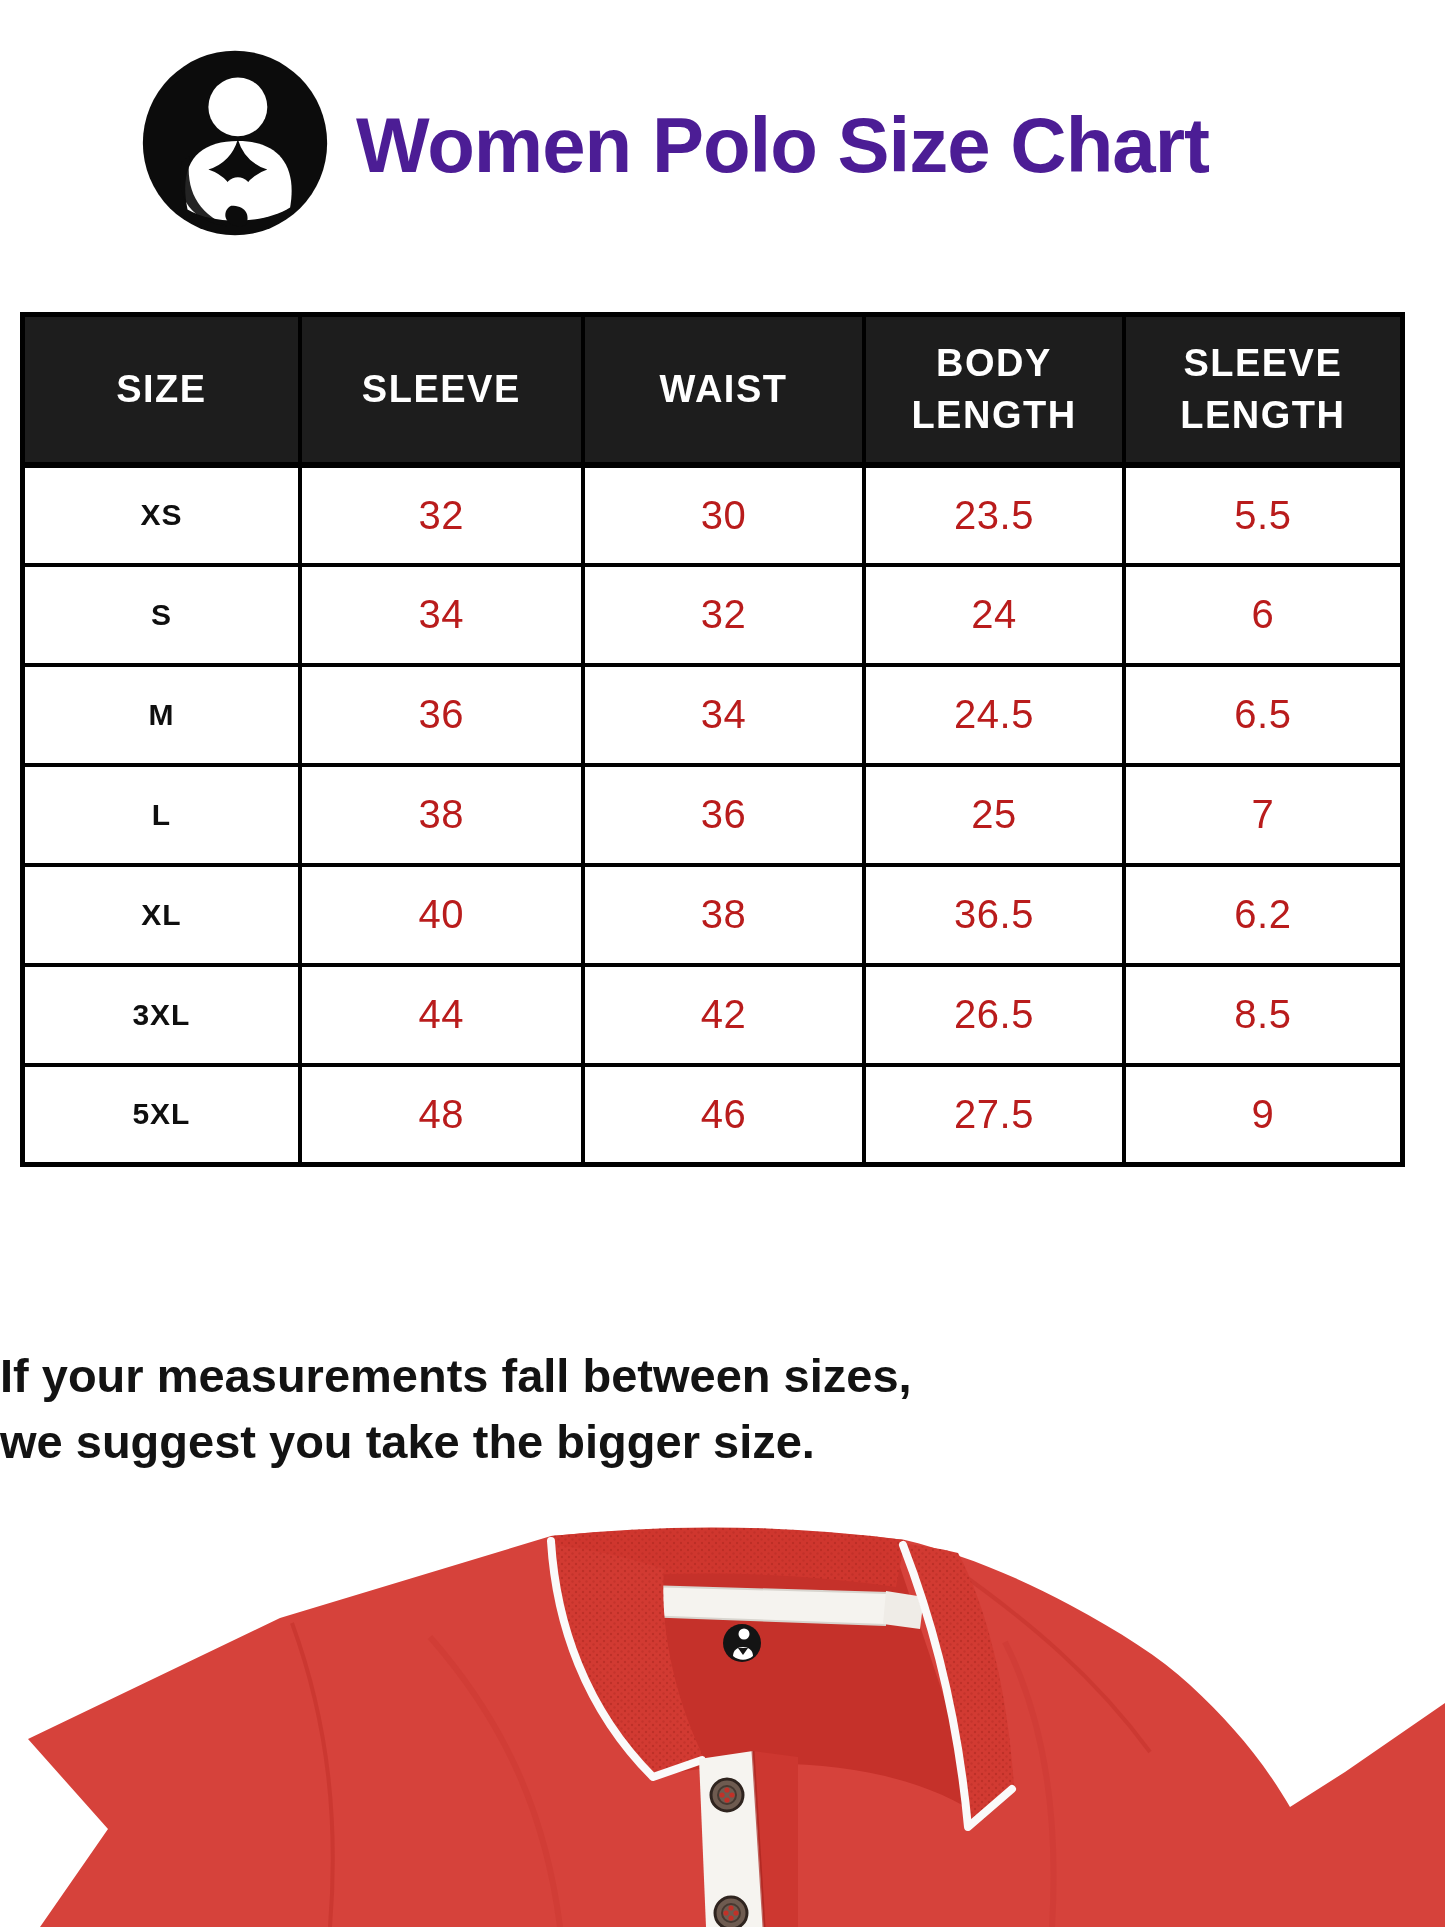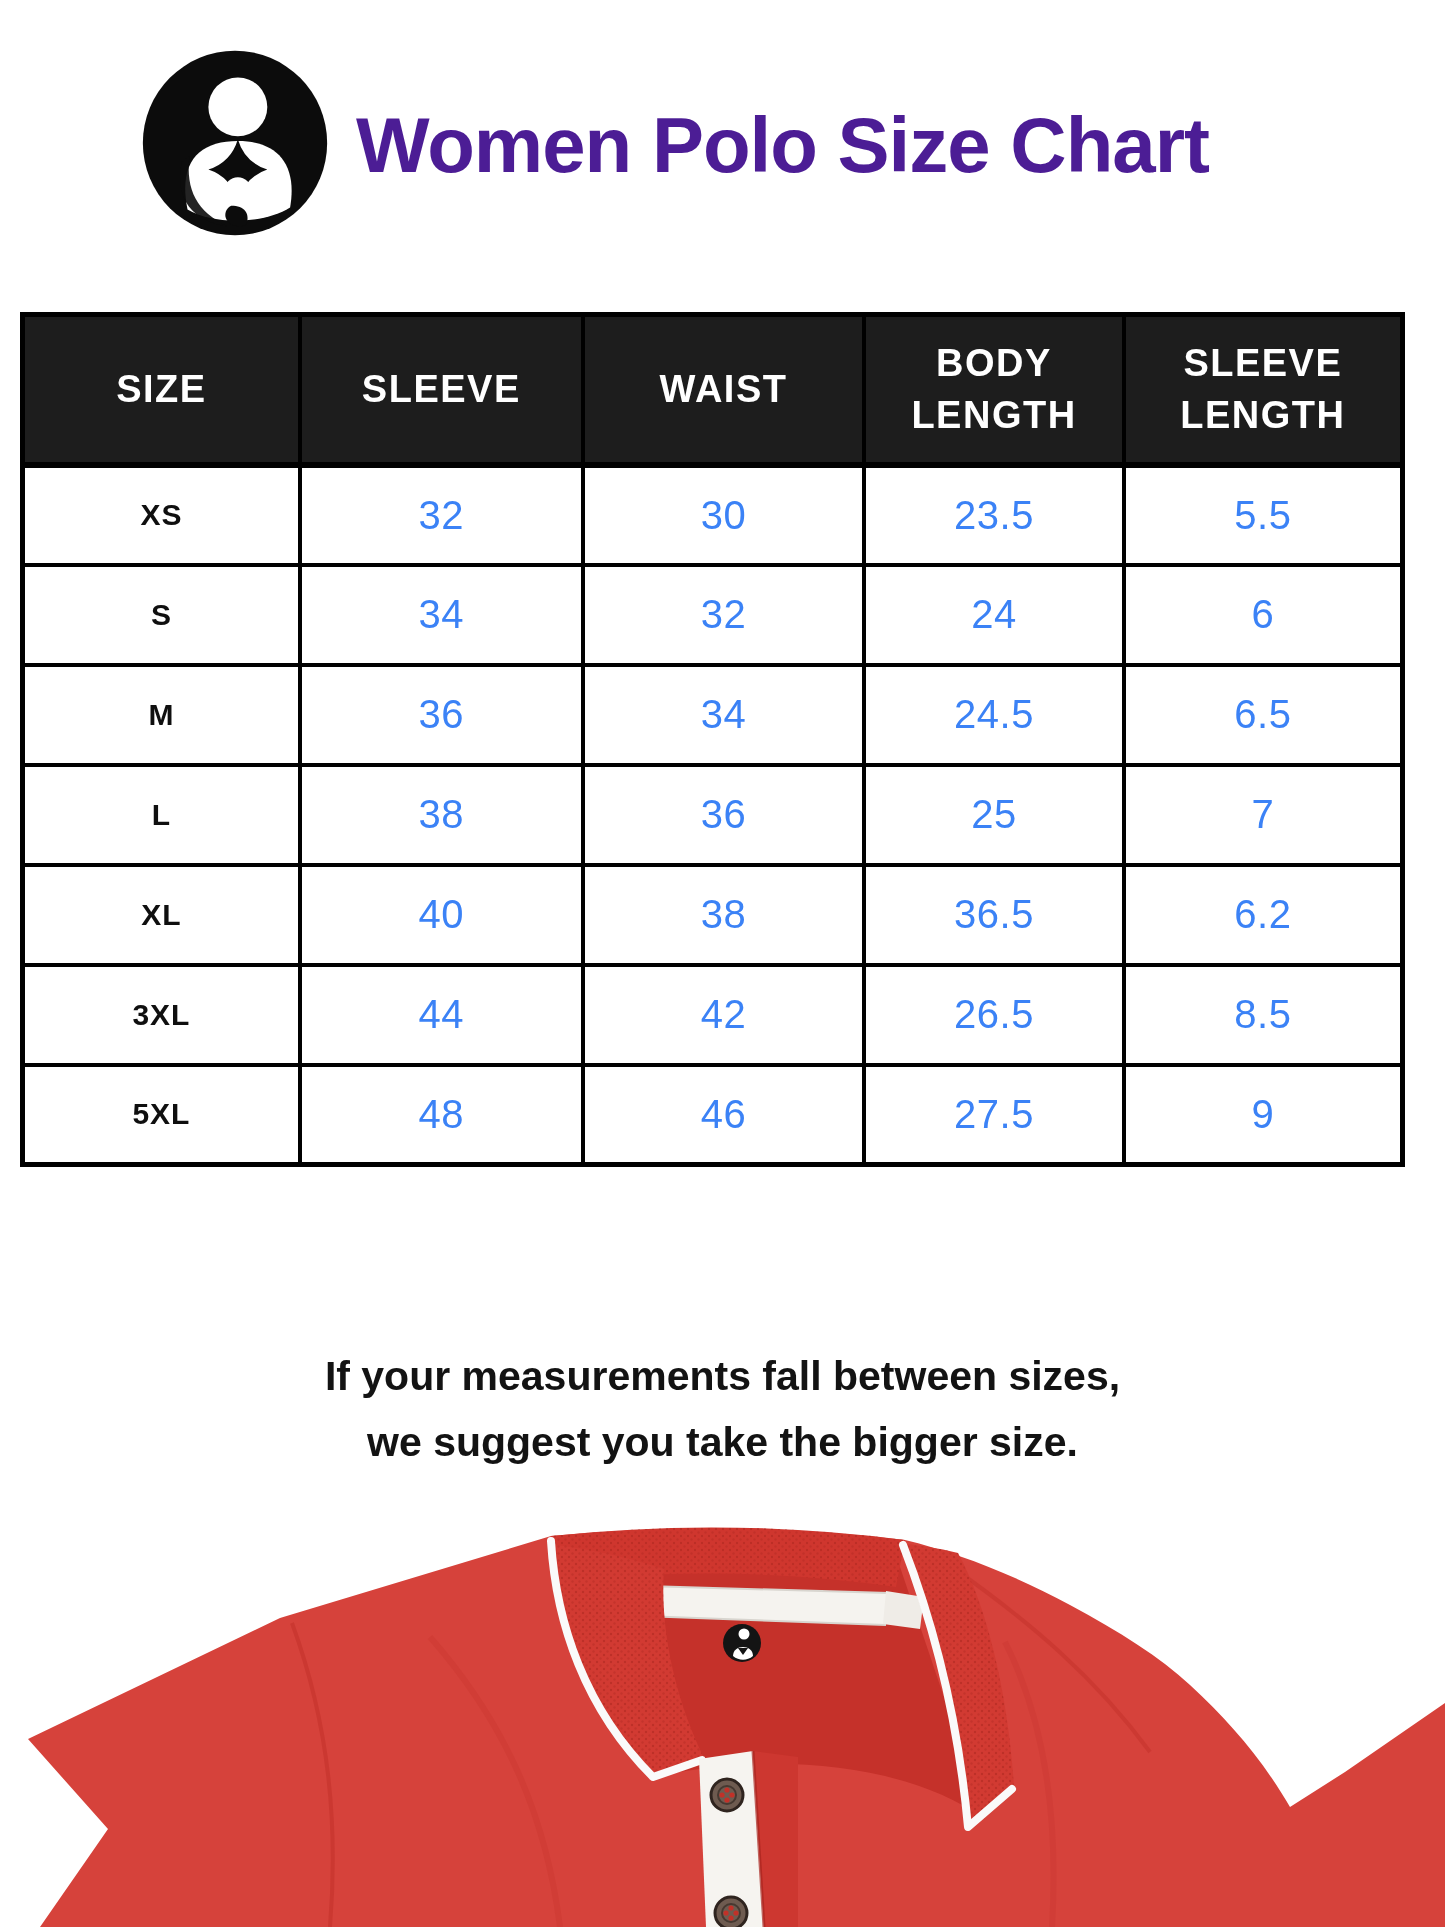--- a/index.html
+++ b/index.html
@@ -43,27 +43,26 @@
   }
   table.size-chart thead th {
     height: 150px;
     background: #1d1d1d; color: #ffffff;
     font-size: 38px; font-weight: bold; letter-spacing: 1.5px;
     line-height: 1.38;
     border-bottom: 6px solid #000;
   }
   table.size-chart tbody td { height: 100px; background: #ffffff; }
   td.size-label { font-size: 30px; font-weight: bold; color: #0f0f0f; letter-spacing: 1px; }
-  td.measure    { font-size: 40px; font-weight: 300; color: #3b82f6; letter-spacing: 0.5px; }
+  td.measure    { font-size: 40px; font-weight: 300; color: #b91c1c; letter-spacing: 0.5px; }
 
   
   .fit-note {
     position: absolute; left: 0; top: 1343px; width: 1445px;
-    text-align: center;
-    font-size: 41px; font-weight: bold; line-height: 66px;
+    font-size: 47px; font-weight: bold; line-height: 66px;
     color: #131313;
   }
 
   
   .polo-photo { position: absolute; left: 0; top: 1527px; width: 1445px; height: 400px; }
   .polo-photo svg { display: block; }
 </style>
 </head>
 <body>
 

